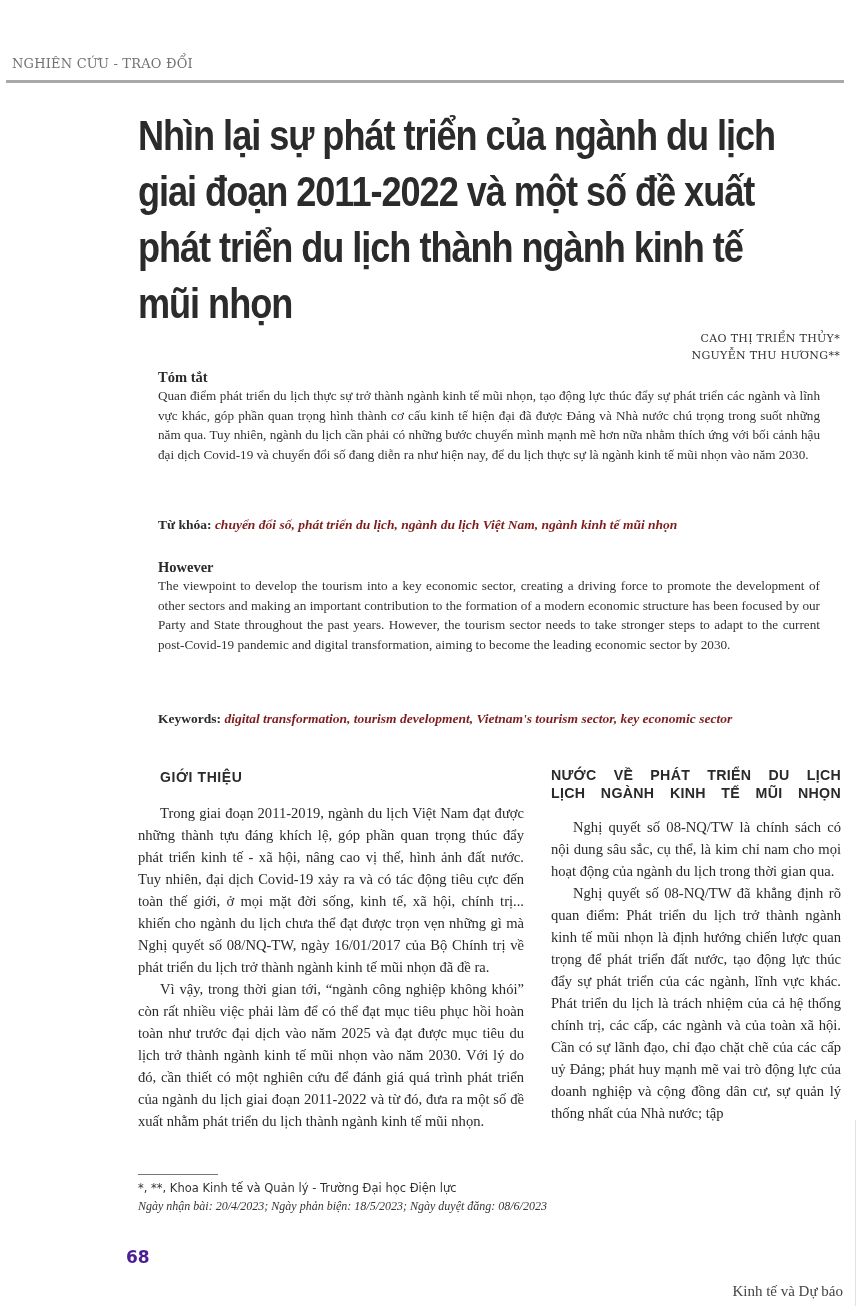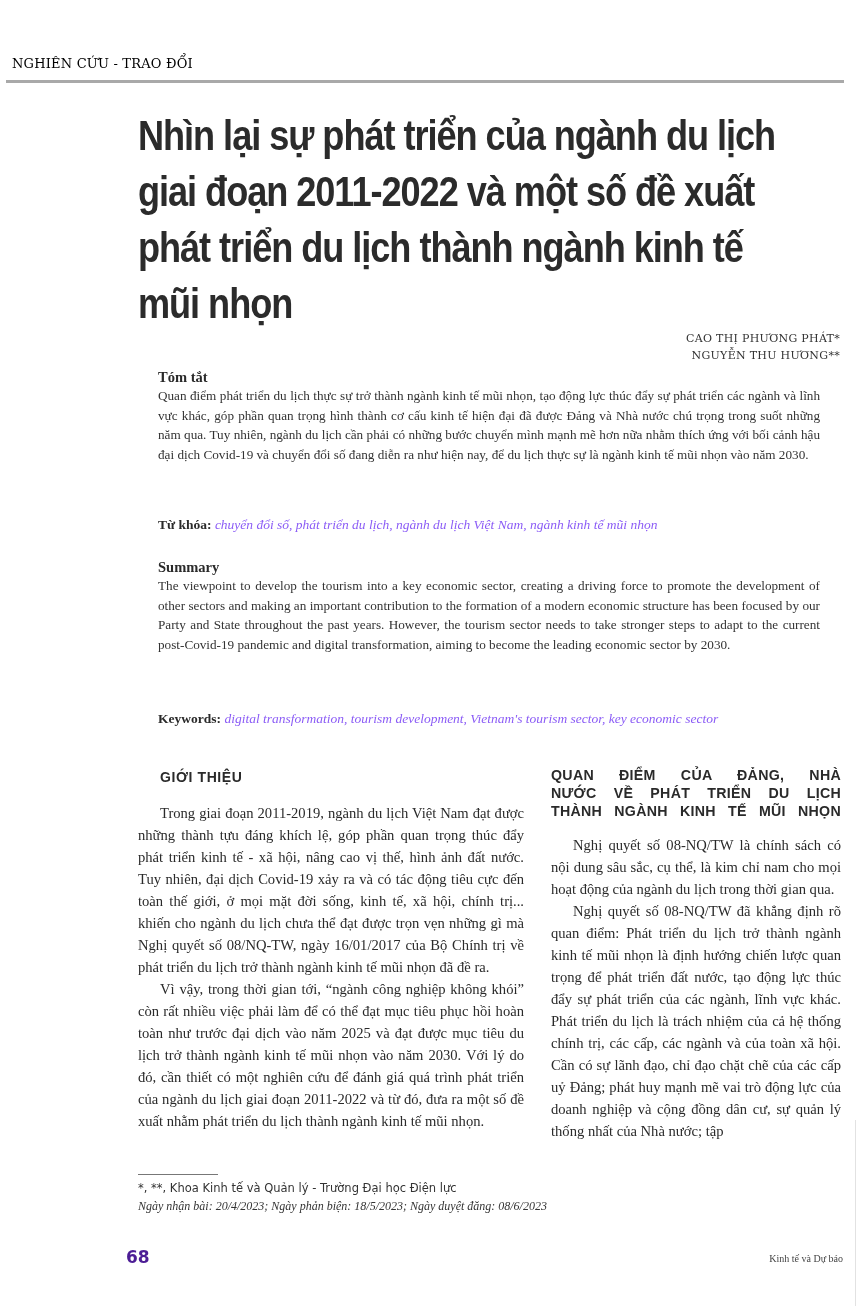--- a/index.html
+++ b/index.html
@@ -2,21 +2,21 @@
 <html><head>
 <meta charset="utf-8">
 <style>
   html, body { margin: 0; padding: 0; }
   body {
     width: 866px; height: 1306px; background: #ffffff; position: relative; overflow: hidden;
     color: #2a2a2a; font-family: "Liberation Serif", serif;
   }
   .running-head {
     position: absolute; left: 12px; top: 56px;
-    font-family: "DejaVu Serif", serif; font-size: 13px; letter-spacing: 0.2px; color: #000000;
+    font-family: "DejaVu Serif", serif; font-size: 13px; letter-spacing: 0.2px; color: #737373;
   }
   .head-rule {
     position: absolute; left: 6px; top: 80px; width: 838px; height: 3px; background: #a9a9a9;
   }
   .right-rule {
     position: absolute; left: 855px; top: 1120px; width: 1px; height: 186px; background: #e2e2e2;
   }
   .title {
     position: absolute; left: 138px; top: 108px; width: 705px;
     font-family: "Liberation Sans", sans-serif; font-weight: bold; font-size: 42px;
@@ -25,21 +25,21 @@
   }
   .authors {
     position: absolute; right: 26px; top: 330px; text-align: right;
     font-family: "DejaVu Serif", serif; font-size: 11px; line-height: 17px; color: #333; letter-spacing: 0.3px;
   }
   .abstract-block { position: absolute; left: 158px; width: 662px; }
   .sec-label { font-weight: bold; font-size: 14.5px; line-height: 18px; margin: 0; }
   .italic-para { font-size: 13.2px; line-height: 19.5px; text-align: justify; margin: 0; color: #333; }
   .kw-line { font-size: 13.5px; line-height: 19px; margin: 0; text-align: justify; }
   .kw-line b { font-weight: bold; }
-  .kw-line i { color: #8b5cf6; }
+  .kw-line i { color: #7f1d1d; font-weight: bold; }
   .col { position: absolute; font-size: 14.6px; line-height: 22px; text-align: justify; color: #2a2a2a; }
   .col p { margin: 0; text-indent: 22px; }
   .col-heading {
     font-family: "Liberation Sans", sans-serif; font-weight: bold; font-size: 14px; letter-spacing: 0.6px;
     margin: 0; color: #2a2a2a;
   }
   .col-right-heading {
     font-family: "Liberation Sans", sans-serif; font-weight: bold; font-size: 14.2px; line-height: 18px;
     text-align: justify; text-align-last: justify; margin: 0; color: #2a2a2a; letter-spacing: 0.3px;
   }
@@ -47,77 +47,76 @@
   .footnote {
     position: absolute; left: 138px; top: 1181px; font-family: "DejaVu Sans", sans-serif; font-size: 11.5px; color: #333;
   }
   .dates {
     position: absolute; left: 138px; top: 1199px; font-style: italic; font-size: 12px; color: #333;
   }
   .page-num {
     position: absolute; left: 126px; top: 1247px; font-family: "DejaVu Sans", sans-serif; font-weight: bold; font-size: 17px; color: #4c1d95;
   }
   .journal {
-    position: absolute; right: 23px; top: 1253px; font-size: 10px; color: #444;
+    position: absolute; right: 23px; top: 1283px; font-size: 15px; color: #444;
   }
 </style>
 </head>
 <body>
 
 <div class="running-head">NGHIÊN CỨU - TRAO ĐỔI</div>
 <div class="head-rule"></div>
 <div class="right-rule"></div>
 
 <h1 class="title">
   <div>Nhìn lại sự phát triển của ngành du lịch</div>
   <div>giai đoạn 2011-2022 và một số đề xuất</div>
   <div>phát triển du lịch thành ngành kinh tế</div>
   <div>mũi nhọn</div>
 </h1>
 
 <div class="authors">
-  <div>CAO THỊ PHƯƠNG PHÁT*</div>
+  <div>CAO THỊ TRIỂN THỦY*</div>
   <div>NGUYỄN THU HƯƠNG**</div>
 </div>
 
 <div class="abstract-block" style="top:368px;">
   <p class="sec-label">Tóm tắt</p>
   <p class="italic-para">Quan điểm phát triển du lịch thực sự trở thành ngành kinh tế mũi nhọn, tạo động lực thúc đẩy sự phát triển các ngành và lĩnh vực khác, góp phần quan trọng hình thành cơ cấu kinh tế hiện đại đã được Đảng và Nhà nước chú trọng trong suốt những năm qua. Tuy nhiên, ngành du lịch cần phải có những bước chuyển mình mạnh mẽ hơn nữa nhằm thích ứng với bối cảnh hậu đại dịch Covid-19 và chuyển đổi số đang diễn ra như hiện nay, để du lịch thực sự là ngành kinh tế mũi nhọn vào năm 2030.</p>
 </div>
 
 <div class="abstract-block" style="top:515px;">
   <p class="kw-line">
     <b>Từ khóa:</b>
     <i>chuyển đổi số, phát triển du lịch, ngành du lịch Việt Nam, ngành kinh tế mũi nhọn</i>
   </p>
 </div>
 
 <div class="abstract-block" style="top:558px;">
-  <p class="sec-label">Summary</p>
+  <p class="sec-label">However</p>
   <p class="italic-para">The viewpoint to develop the tourism into a key economic sector, creating a driving force to promote the development of other sectors and making an important contribution to the formation of a modern economic structure has been focused by our Party and State throughout the past years. However, the tourism sector needs to take stronger steps to adapt to the current post-Covid-19 pandemic and digital transformation, aiming to become the leading economic sector by 2030.</p>
 </div>
 
 <div class="abstract-block" style="top:709px;">
   <p class="kw-line">
     <b>Keywords:</b>
     <i>digital transformation, tourism development, Vietnam's tourism sector, key economic sector</i>
   </p>
 </div>
 
 <div class="col" style="left:138px; top:766px; width:386px;">
   <p class="col-heading" style="text-indent:22px; margin-bottom:14px;">GIỚI THIỆU</p>
   <p>Trong giai đoạn 2011-2019, ngành du lịch Việt Nam đạt được những thành tựu đáng khích lệ, góp phần quan trọng thúc đẩy phát triển kinh tế - xã hội, nâng cao vị thế, hình ảnh đất nước. Tuy nhiên, đại dịch Covid-19 xảy ra và có tác động tiêu cực đến toàn thế giới, ở mọi mặt đời sống, kinh tế, xã hội, chính trị... khiến cho ngành du lịch chưa thể đạt được trọn vẹn những gì mà Nghị quyết số 08/NQ-TW, ngày 16/01/2017 của Bộ Chính trị về phát triển du lịch trở thành ngành kinh tế mũi nhọn đã đề ra.</p>
   <p>Vì vậy, trong thời gian tới, “ngành công nghiệp không khói” còn rất nhiều việc phải làm để có thể đạt mục tiêu phục hồi hoàn toàn như trước đại dịch vào năm 2025 và đạt được mục tiêu du lịch trở thành ngành kinh tế mũi nhọn vào năm 2030. Với lý do đó, cần thiết có một nghiên cứu để đánh giá quá trình phát triển của ngành du lịch giai đoạn 2011-2022 và từ đó, đưa ra một số đề xuất nhằm phát triển du lịch thành ngành kinh tế mũi nhọn.</p>
 </div>
 
 <div class="col" style="left:551px; top:766px; width:290px;">
   <div class="col-right-heading" style="margin-bottom:14px;">
-    <div style="text-align:right;">QUAN ĐIỂM CỦA ĐẢNG, NHÀ</div>
     <div style="text-align-last:justify;">NƯỚC VỀ PHÁT TRIỂN DU LỊCH</div>
-    <div style="text-align-last:justify;">THÀNH NGÀNH KINH TẾ MŨI NHỌN</div>
+    <div style="text-align-last:justify;">LỊCH NGÀNH KINH TẾ MŨI NHỌN</div>
   </div>
   <p>Nghị quyết số 08-NQ/TW là chính sách có nội dung sâu sắc, cụ thể, là kim chỉ nam cho mọi hoạt động của ngành du lịch trong thời gian qua.</p>
   <p>Nghị quyết số 08-NQ/TW đã khẳng định rõ quan điểm: Phát triển du lịch trở thành ngành kinh tế mũi nhọn là định hướng chiến lược quan trọng để phát triển đất nước, tạo động lực thúc đẩy sự phát triển của các ngành, lĩnh vực khác. Phát triển du lịch là trách nhiệm của cả hệ thống chính trị, các cấp, các ngành và của toàn xã hội. Cần có sự lãnh đạo, chỉ đạo chặt chẽ của các cấp uỷ Đảng; phát huy mạnh mẽ vai trò động lực của doanh nghiệp và cộng đồng dân cư, sự quản lý thống nhất của Nhà nước; tập</p>
 </div>
 
 <div class="fn-rule"></div>
 <div class="footnote">*, **, Khoa Kinh tế và Quản lý - Trường Đại học Điện lực</div>
 <div class="dates">Ngày nhận bài: 20/4/2023; Ngày phản biện: 18/5/2023; Ngày duyệt đăng: 08/6/2023</div>
 
 <div class="page-num">68</div>

